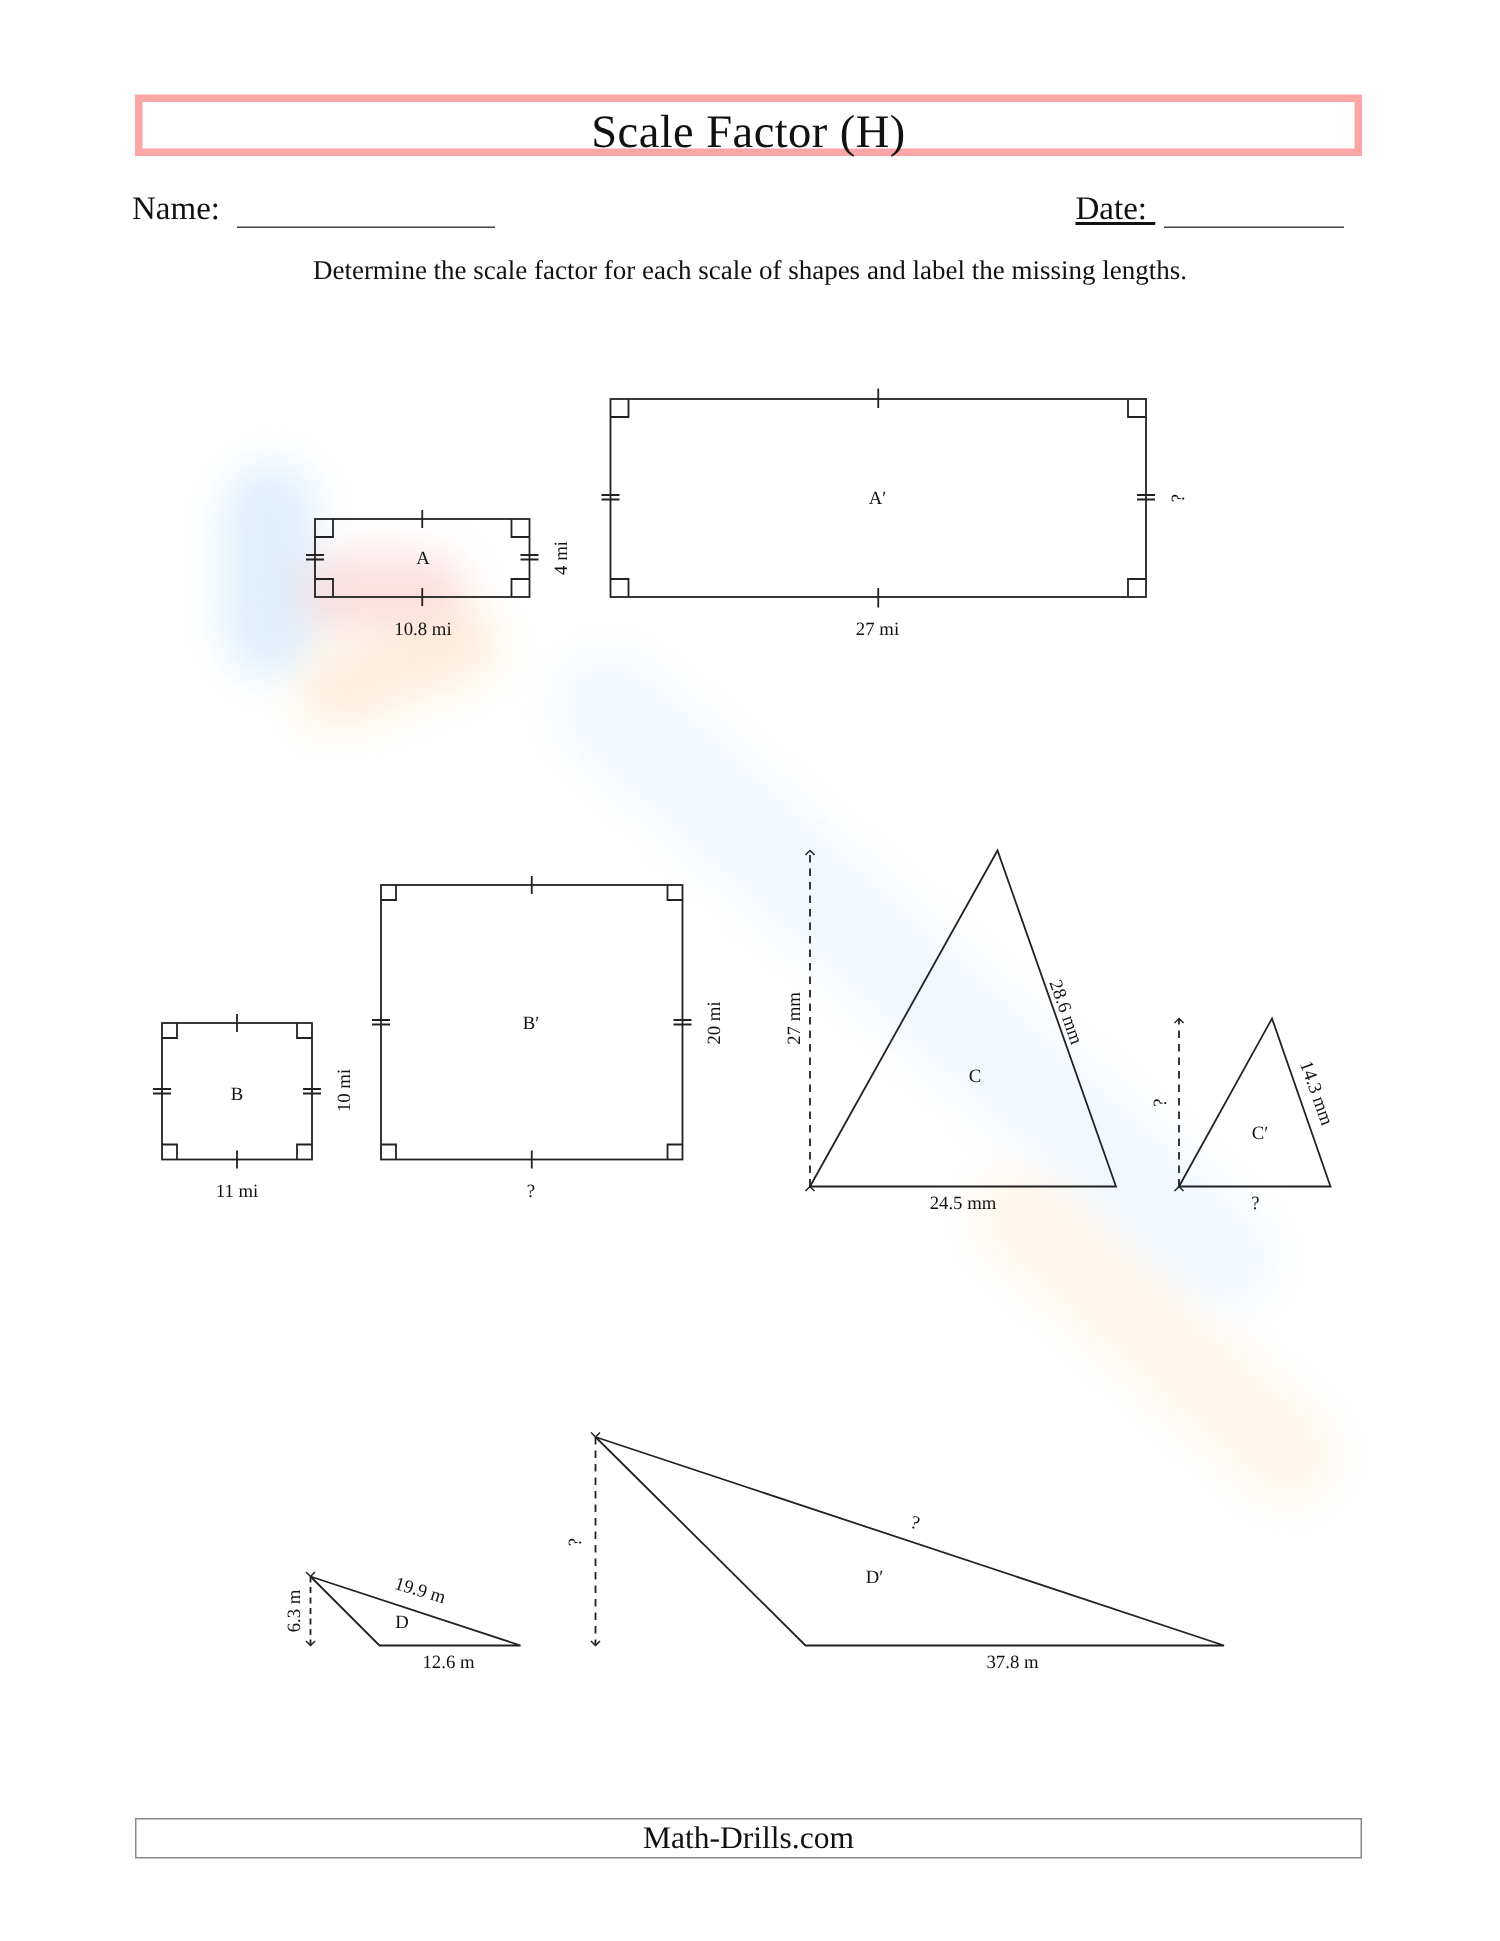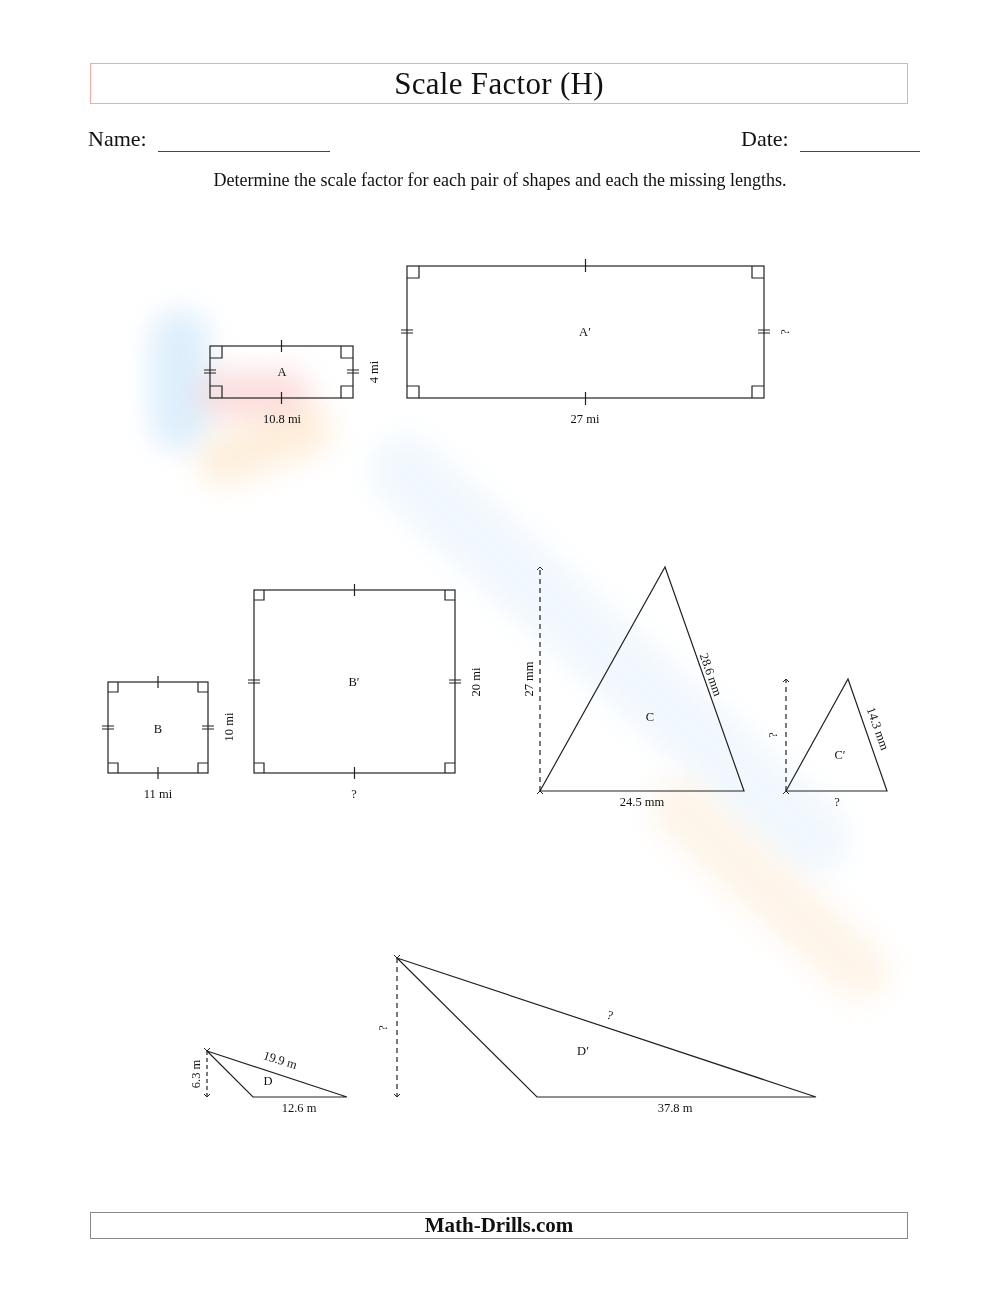--- a/index.html
+++ b/index.html
@@ -1,53 +1,53 @@
 <!DOCTYPE html>
 <html><head>
   <meta charset="utf-8">
   <style>
     html, body { margin: 0; padding: 0; background: #ffffff; }
     body { width: 1000px; height: 1294px; position: relative; overflow: hidden;
            font-family: "Liberation Serif", "DejaVu Serif", serif; color: #111; }
     .wm { position: absolute; border-radius: 40px; filter: blur(14px); opacity: 0.35; }
     .title-box { position: absolute; left: 90px; top: 63px; width: 818px; height: 41px;
-                 border: 1px solid #fca5a5; box-sizing: border-box; text-align: center; }
+                 border: 5px solid #fca5a5; box-sizing: border-box; text-align: center; }
     .title-box span { font-size: 31px; line-height: 39px; letter-spacing: 0.3px; }
     .name-row { position: absolute; top: 126px; font-size: 22px; }
     .blank { display: inline-block; border-bottom: 1px solid #444; height: 20px; vertical-align: bottom; }
     .instructions { position: absolute; top: 170px; left: 0; width: 1000px; text-align: center; font-size: 18px; }
     .footer-box { position: absolute; left: 90px; top: 1212px; width: 818px; height: 27px;
                   border: 1px solid #888; box-sizing: border-box; text-align: center; }
-    .footer-box span { font-size: 21px; line-height: 25px; font-weight: bold; }
+    .footer-box span { font-size: 21px; line-height: 25px; }
     svg.fig { position: absolute; left: 0; top: 0; }
     svg text { font-family: "Liberation Serif", "DejaVu Serif", serif; fill: #111; }
   </style>
 </head>
 <body>
 
 <div class="wm" style="left:150px;top:310px;width:60px;height:140px;background:#9fd0f5;"></div>
 <div class="wm" style="left:200px;top:370px;width:110px;height:50px;background:#f6a3a3;"></div>
 <div class="wm" style="left:195px;top:420px;width:140px;height:50px;background:#fcd29a;transform:rotate(-20deg);"></div>
 <div class="wm" style="left:300px;top:620px;width:620px;height:70px;background:#cfe6fb;transform:rotate(42deg);opacity:0.3;"></div>
 <div class="wm" style="left:620px;top:860px;width:300px;height:60px;background:#fde2c2;transform:rotate(42deg);opacity:0.35;"></div>
 
 <div class="title-box">
   <span>Scale Factor (H)</span>
 </div>
 
 <div class="name-row" style="left:88px;">
   <span>Name:</span>
   <span class="blank" style="width:172px;margin-left:6px;"></span>
 </div>
-<div class="name-row" style="left:741px;">
+<div class="name-row" style="left:717px;text-decoration:underline;">
   <span>Date:</span>
   <span class="blank" style="width:120px;margin-left:6px;"></span>
 </div>
 
-<div class="instructions">Determine the scale factor for each pair of shapes and each the missing lengths.</div>
+<div class="instructions">Determine the scale factor for each scale of shapes and label the missing lengths.</div>
 
 <svg class="fig" width="1000" height="1294" viewBox="0 0 1000 1294">
   <defs>
     <marker id="arr" markerWidth="8" markerHeight="8" refX="4" refY="4" orient="auto" markerUnits="userSpaceOnUse">
       <path d="M1,1 L4,4 L1,7" fill="none" stroke="#222" stroke-width="1"></path>
     </marker>
   </defs>
   <g stroke="#222" stroke-width="1.2" fill="none">
 
     <g>

